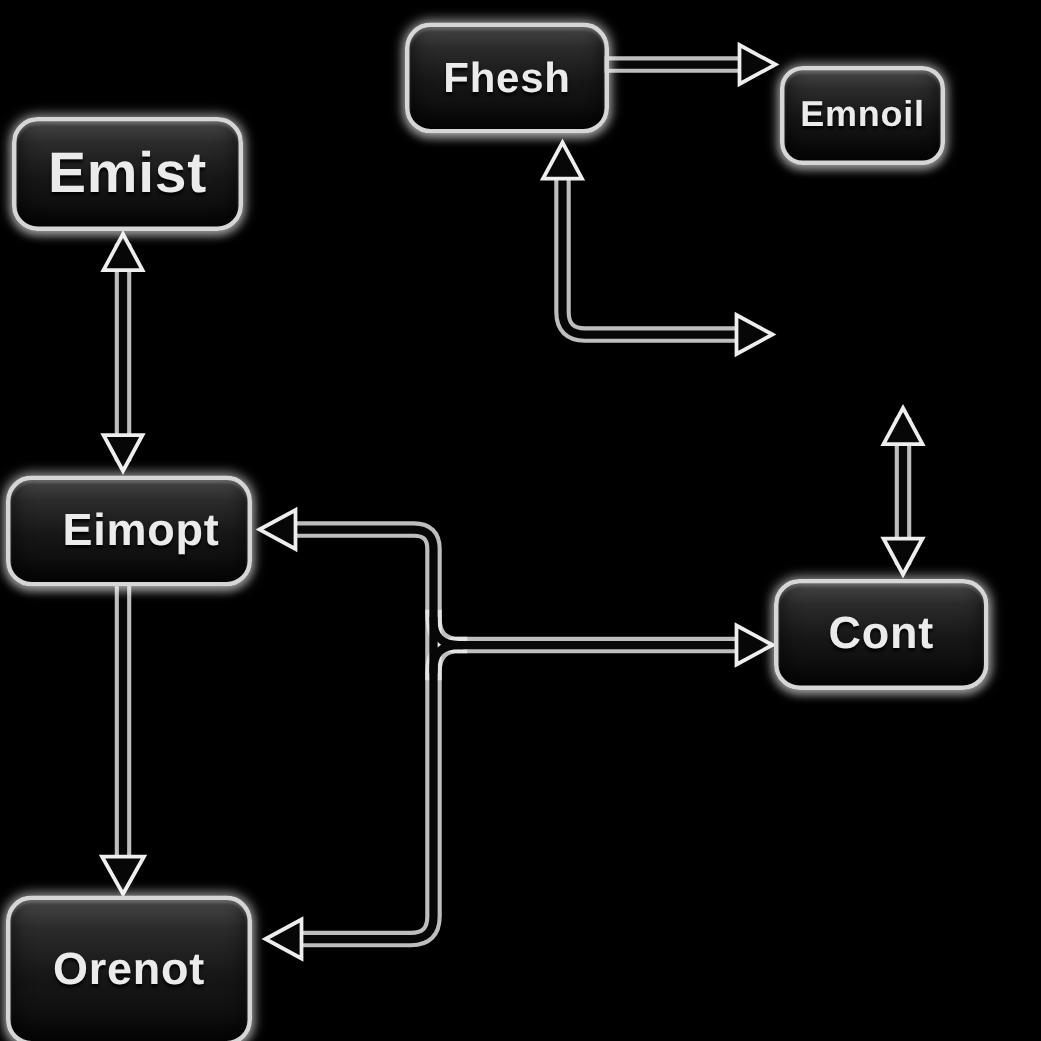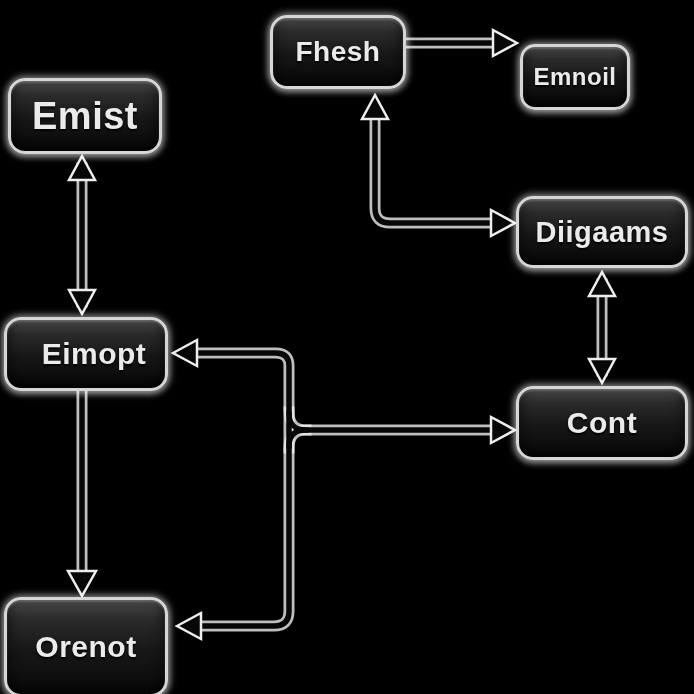--- a/index.html
+++ b/index.html
@@ -33,21 +33,21 @@
   #node-emist   {left:8px;  top:78px;  width:154px; height:76px;}
   #node-emist   .label{font-size:38px;}
   #node-fhesh   {left:270px; top:15px; width:136px; height:74px;}
   #node-fhesh   .label{font-size:28px;}
   #node-emnoil  {left:520px; top:12px; width:110px; height:66px; border-radius:15px;margin-top:32px;}
   #node-emnoil  .label{font-size:24px;}
   #node-diigaams{left:516px; top:196px; width:172px; height:72px;}
   #node-diigaams .label{font-size:29px;}
   #node-eimopt  {left:4px;  top:317px; width:164px; height:74px;padding-left:16px;}
   #node-eimopt  .label{font-size:30px;}
-  #node-cont    {left:516px; top:386px; width:172px; height:74px;}
+  #node-cont    {left:516px; top:386px; width:143px; height:74px;}
   #node-cont    .label{font-size:30px;}
   #node-orenot  {left:4px;  top:597px; width:164px; height:100px;}
   #node-orenot  .label{font-size:30px;}
 
   #arrow-layer{position:absolute;left:0;top:0;width:694px;height:694px;}
   .halo{stroke:#eeeeee;stroke-width:11;fill:none;stroke-linecap:square;opacity:0.8;}
   .wire{stroke:#070707;stroke-width:5.5;fill:none;stroke-linecap:square;}
   .head{fill:#070707;stroke:#eeeeee;stroke-width:2.5;stroke-linejoin:miter;}
 </style>
 </head>
@@ -111,23 +111,20 @@
   </div>
 
   <div class="node" id="node-fhesh">
     <span class="label">Fhesh</span>
   </div>
 
   <div class="node" id="node-emnoil">
     <span class="label">Emnoil</span>
   </div>
 
-  <div class="node" id="node-diigaams">
-    <span class="label">Diigaams</span>
-  </div>
 
   <div class="node" id="node-eimopt">
     <span class="label">Eimopt</span>
   </div>
 
   <div class="node" id="node-cont">
     <span class="label">Cont</span>
   </div>
 
   <div class="node" id="node-orenot">

